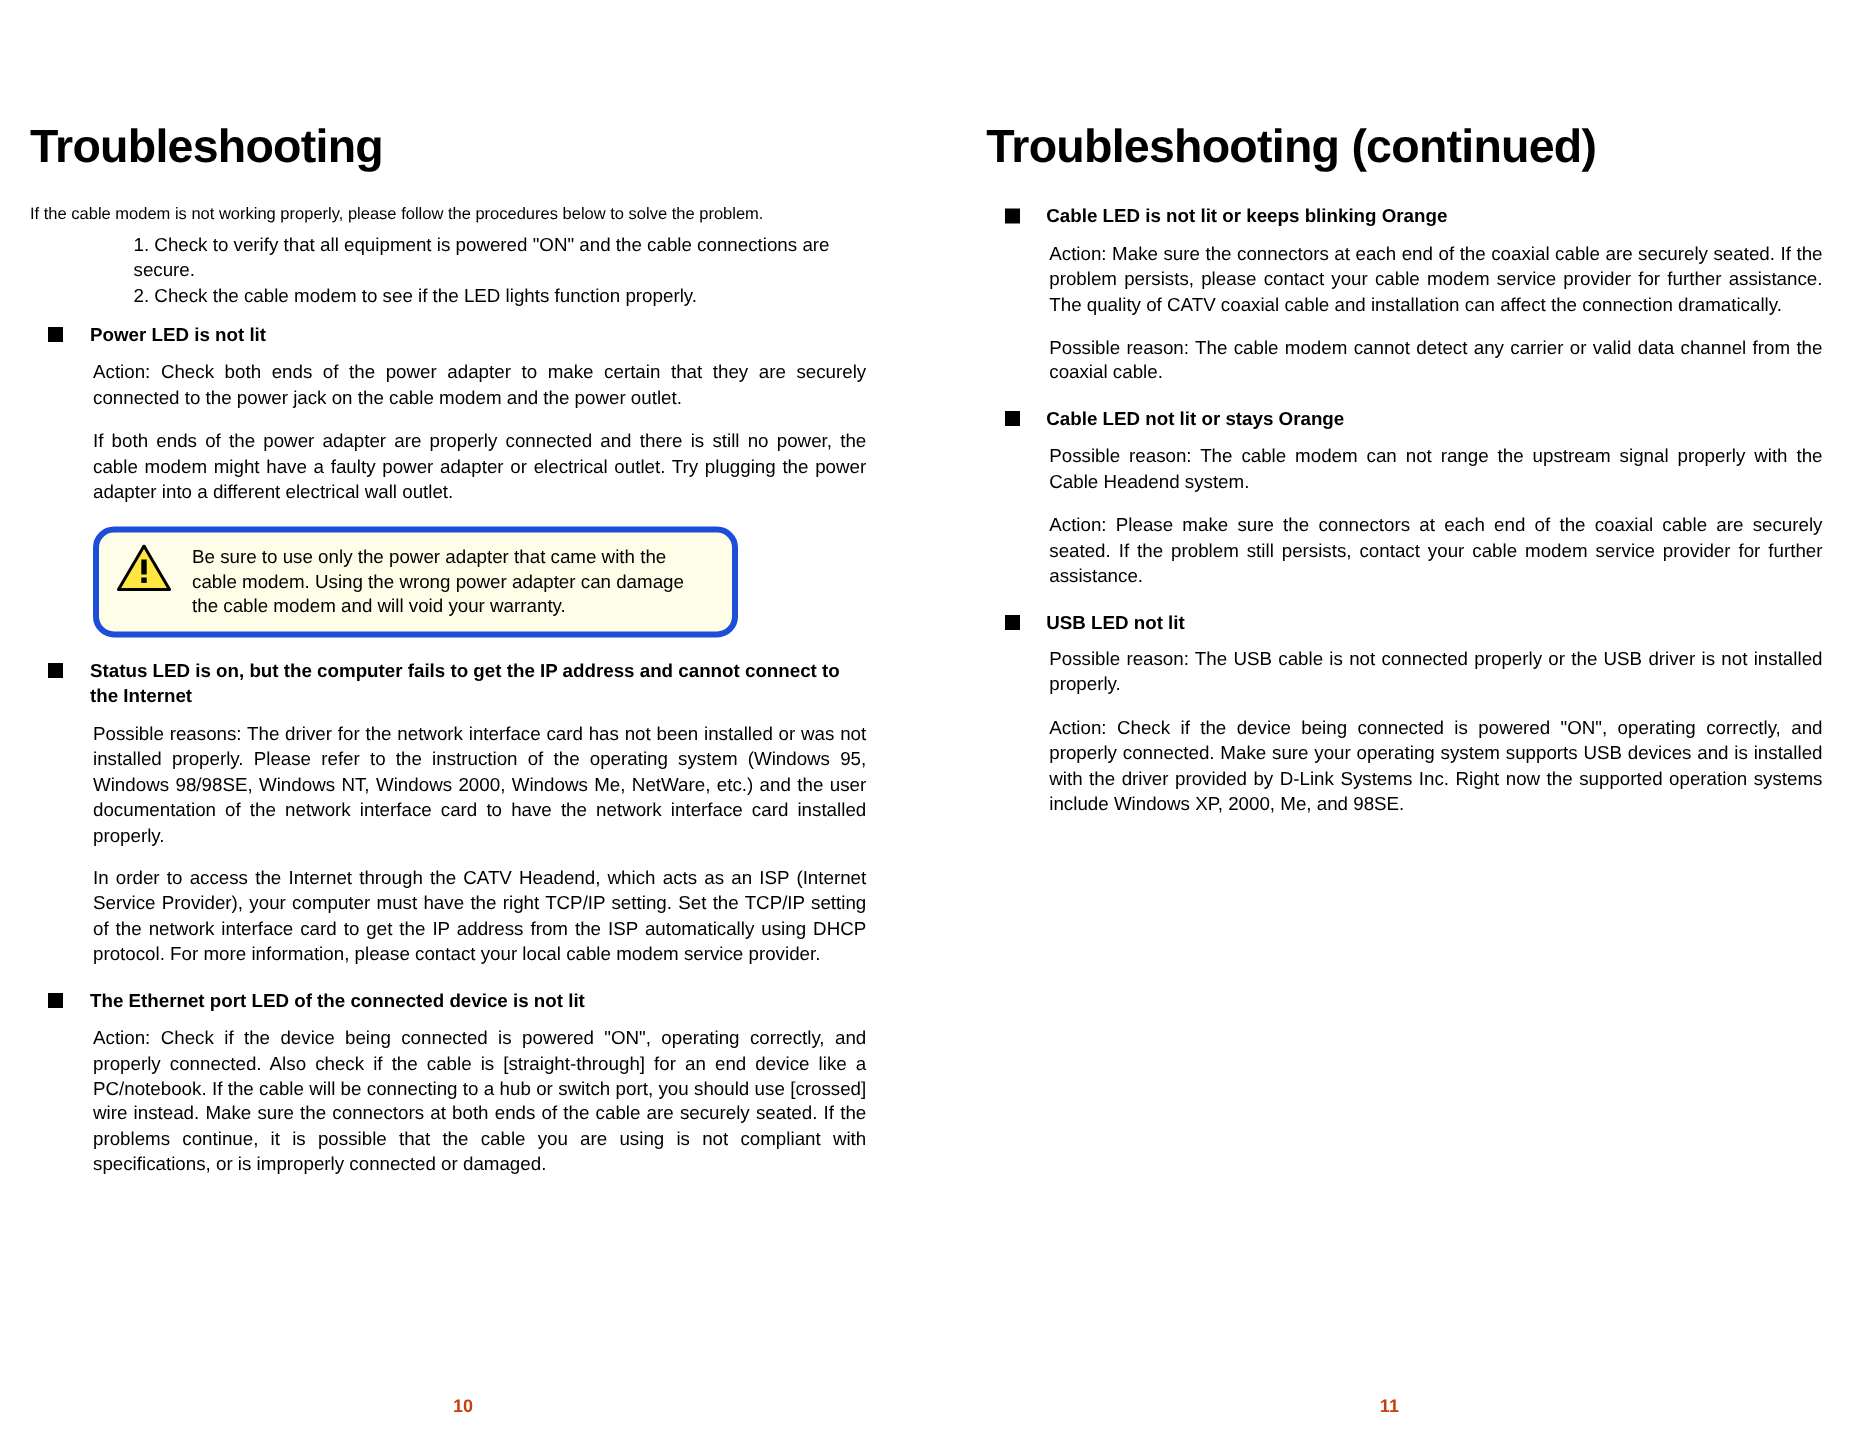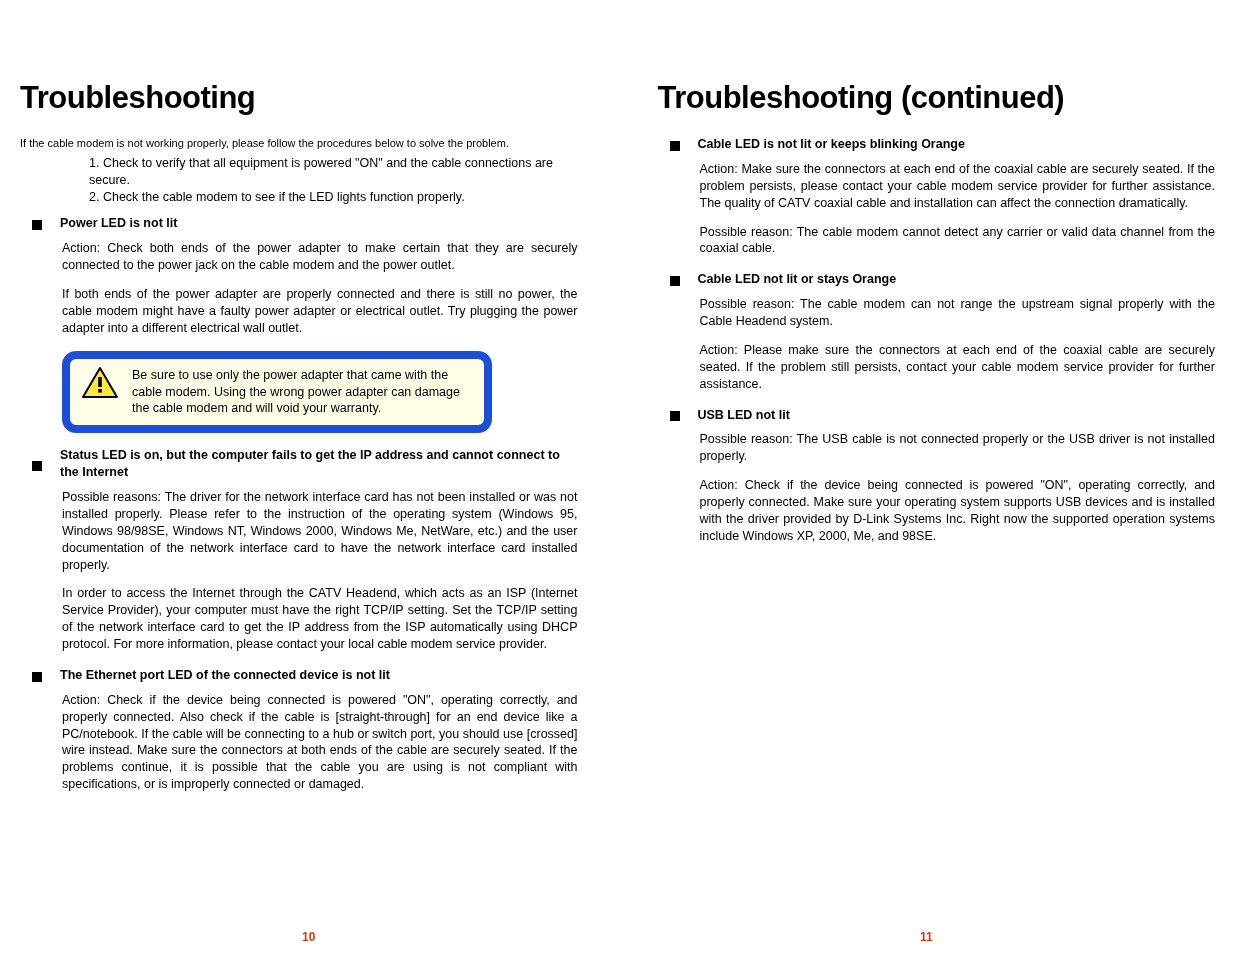--- a/index.html
+++ b/index.html
@@ -42,21 +42,21 @@
   font-size: 12.5px;
   line-height: 1.35;
   margin-left: 69px;
   margin-bottom: 10px;
 }
 .section {
   margin-bottom: 14px;
 }
 .section-header {
   display: flex;
-  align-items: center;
+  align-items: flex-start;
   margin-bottom: 8px;
 }
 .bullet {
   width: 10px;
   height: 10px;
   background: #000;
   margin: 3px 18px 0 12px;
   flex-shrink: 0;
 }
 .section-title {
@@ -68,21 +68,21 @@
   font-size: 12.5px;
   line-height: 1.35;
   margin-left: 42px;
   text-align: justify;
 }
 .section-body p {
   margin: 0 0 12px 0;
 }
 .warning-box {
   margin: 6px 0 14px 42px;
-  border: 8px solid #1d4ed8;
+  border: 4px solid #1d4ed8;
   border-radius: 14px;
   background: #fdfde8;
   padding: 8px 12px;
   display: flex;
   align-items: flex-start;
   width: 430px;
   box-sizing: border-box;
 }
 .warning-icon {
   width: 36px;

